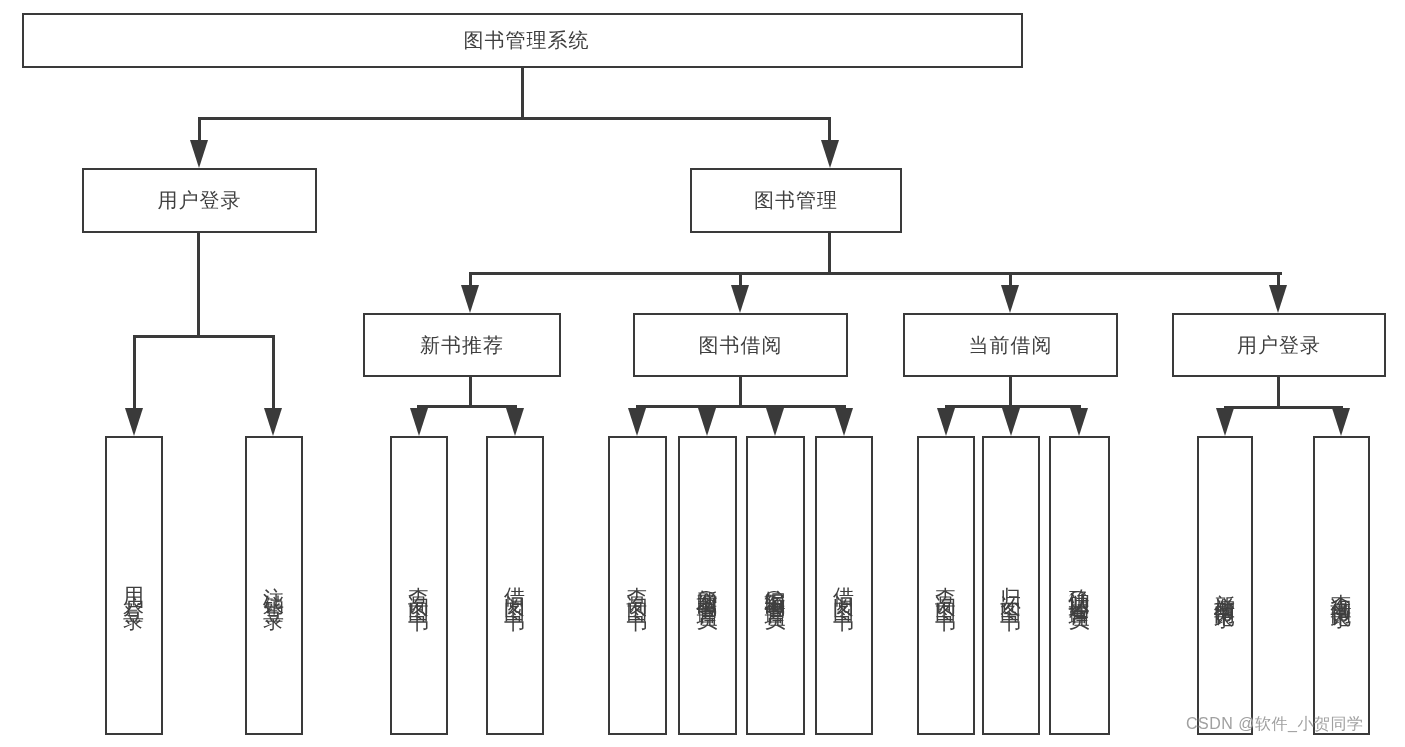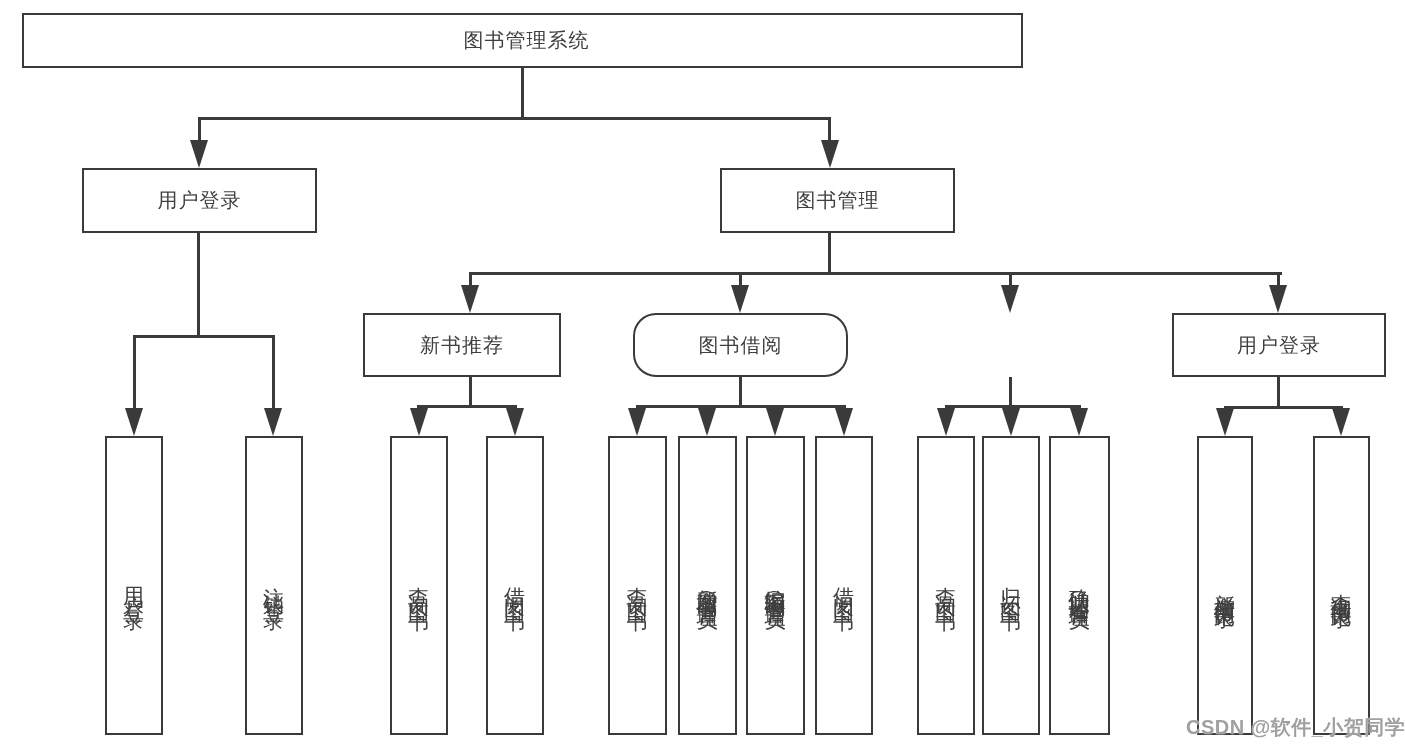--- a/index.html
+++ b/index.html
@@ -26,61 +26,62 @@
   .hline,.vline{ position:absolute; background:var(--line); }
   .hline{ height:3px; }
   .vline{ width:3px; }
   .arrow{
     position:absolute; width:0; height:0;
     border-left:9px solid transparent; border-right:9px solid transparent;
     border-top:28px solid var(--line);
   }
   #watermark{
     position:absolute; left:1186px; top:714px; z-index:5;
-    font-size:20px; letter-spacing:0.5px; color:var(--watermark);
-    text-shadow:0 0 2px #ffffff; white-space:nowrap;font-weight:bold;
+    font-size:16px; letter-spacing:0.5px; color:var(--watermark);
+    text-shadow:0 0 2px #ffffff; white-space:nowrap;
   }
 </style>
 </head>
 <body>
 
 <div id="canvas">
 
   <div class="box" style="left:22px;top:13px;width:1001px;height:55px;padding-left:8px;">图书管理系统</div>
 
   <div class="vline" style="left:521px;top:68px;height:50px;"></div>
   <div class="hline" style="left:198px;top:117px;width:633px;"></div>
   <div class="vline" style="left:198px;top:117px;height:28px;"></div>
   <div class="arrow" style="left:190px;top:140px;"></div>
   <div class="vline" style="left:828px;top:117px;height:28px;"></div>
   <div class="arrow" style="left:821px;top:140px;"></div>
 
   <div class="box" style="left:82px;top:168px;width:235px;height:65px;">用户登录</div>
-  <div class="box" style="left:720px;top:168px;width:235px;height:65px;">图书管理</div>
+  <div class="box" style="left:690px;top:168px;width:212px;height:65px;">图书管理</div>
 
   <div class="vline" style="left:197px;top:233px;height:104px;"></div>
   <div class="hline" style="left:133px;top:335px;width:142px;"></div>
   <div class="vline" style="left:133px;top:335px;height:76px;"></div>
   <div class="arrow" style="left:125px;top:408px;"></div>
   <div class="vline" style="left:272px;top:335px;height:76px;"></div>
   <div class="arrow" style="left:264px;top:408px;"></div>
 
   <div class="vline" style="left:828px;top:233px;height:42px;"></div>
   <div class="hline" style="left:469px;top:272px;width:813px;"></div>
   <div class="vline" style="left:469px;top:272px;height:16px;"></div>
   <div class="arrow" style="left:461px;top:285px;"></div>
   <div class="vline" style="left:739px;top:272px;height:16px;"></div>
   <div class="arrow" style="left:731px;top:285px;"></div>
   <div class="vline" style="left:1009px;top:272px;height:16px;"></div>
   <div class="arrow" style="left:1001px;top:285px;"></div>
   <div class="vline" style="left:1277px;top:272px;height:16px;"></div>
   <div class="arrow" style="left:1269px;top:285px;"></div>
 
   <div class="box" style="left:363px;top:313px;width:198px;height:64px;">新书推荐</div>
-  <div class="box" style="left:633px;top:313px;width:215px;height:64px;border-radius:23px;">图书借阅</div>
+  <div class="box" style="left:633px;top:313px;width:215px;height:64px;">图书借阅</div>
+  <div class="box" style="left:903px;top:313px;width:215px;height:64px;">当前借阅</div>
   <div class="box" style="left:1172px;top:313px;width:214px;height:64px;">用户登录</div>
 
   <div class="vline" style="left:469px;top:377px;height:31px;"></div>
   <div class="hline" style="left:417px;top:405px;width:100px;"></div>
   <div class="vline" style="left:417px;top:405px;height:7px;"></div>
   <div class="arrow" style="left:410px;top:408px;"></div>
   <div class="vline" style="left:513px;top:405px;height:7px;"></div>
   <div class="arrow" style="left:506px;top:408px;"></div>
 
   <div class="vline" style="left:739px;top:377px;height:31px;"></div>

